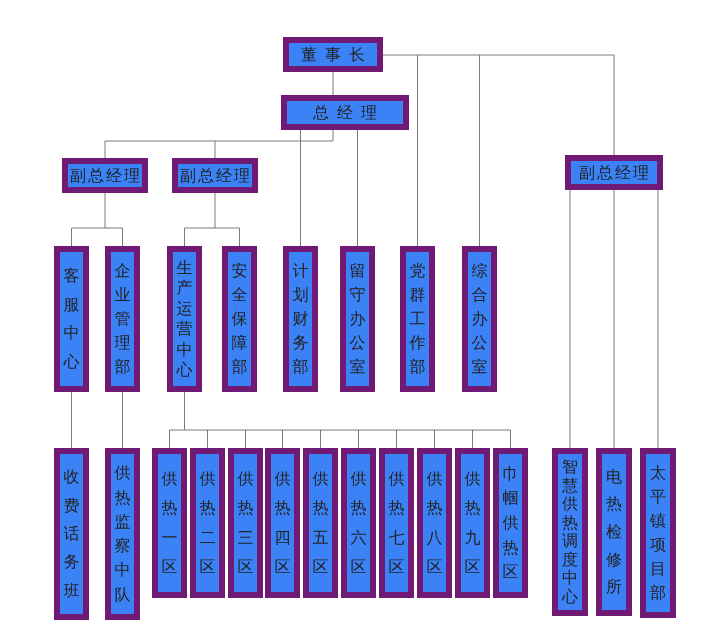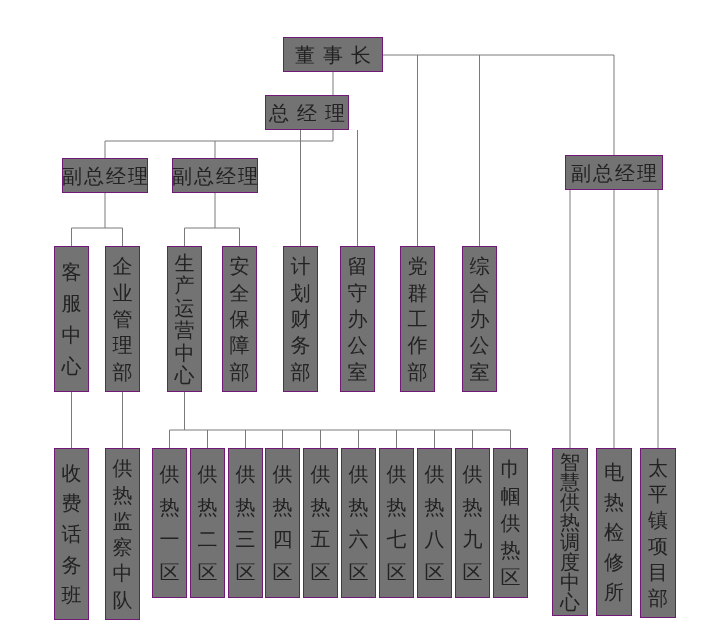--- a/index.html
+++ b/index.html
@@ -8,26 +8,26 @@
     width:707px;height:638px;
     background:#ffffff;
     font-family:"Liberation Serif","DejaVu Serif",serif;
     color:#222222;
     overflow:hidden;
   }
   .lines{position:absolute;left:0;top:0;}
   .box{
     position:absolute;
     box-sizing:border-box;
-    border:1px solid #701a75;
-    background:#737373;
+    border:6px solid #701a75;
+    background:#3b82f6;
     display:flex;
     align-items:center;
     justify-content:center;
-    font-size:20px;
+    font-size:16px;
     line-height:1;
   }
   .hbox{letter-spacing:2px;text-indent:2px;white-space:nowrap;}
   .hbox.wide{letter-spacing:8px;text-indent:8px;}
   .vbox{
     flex-direction:column;
     justify-content:space-evenly;
     padding:3px 0;
   }
   .vbox span{display:block;line-height:1;}
@@ -71,21 +71,21 @@
       M396.5 430 V448
       M434.5 430 V448
       M472.5 430 V448
       M510.5 430 V448
       M570 190 V448
       M614 190 V448
       M658 190 V448"></path>
   </svg>
 
   <div class="box hbox wide" style="left:283px;top:37px;width:100px;height:35px">董事长</div>
-  <div class="box hbox wide" style="left:265px;top:95px;width:84px;height:35px">总经理</div>
+  <div class="box hbox wide" style="left:281px;top:95px;width:128px;height:35px">总经理</div>
 
   <div class="box hbox" style="left:62px;top:158px;width:86px;height:35px">副总经理</div>
   <div class="box hbox" style="left:172px;top:158px;width:86px;height:35px">副总经理</div>
   <div class="box hbox" style="left:565px;top:155px;width:98px;height:35px">副总经理</div>
 
   <div class="box vbox" style="left:54px;top:246px;width:35px;height:146px">
       <span>客</span>
       <span>服</span>
       <span>中</span>
       <span>心</span>

